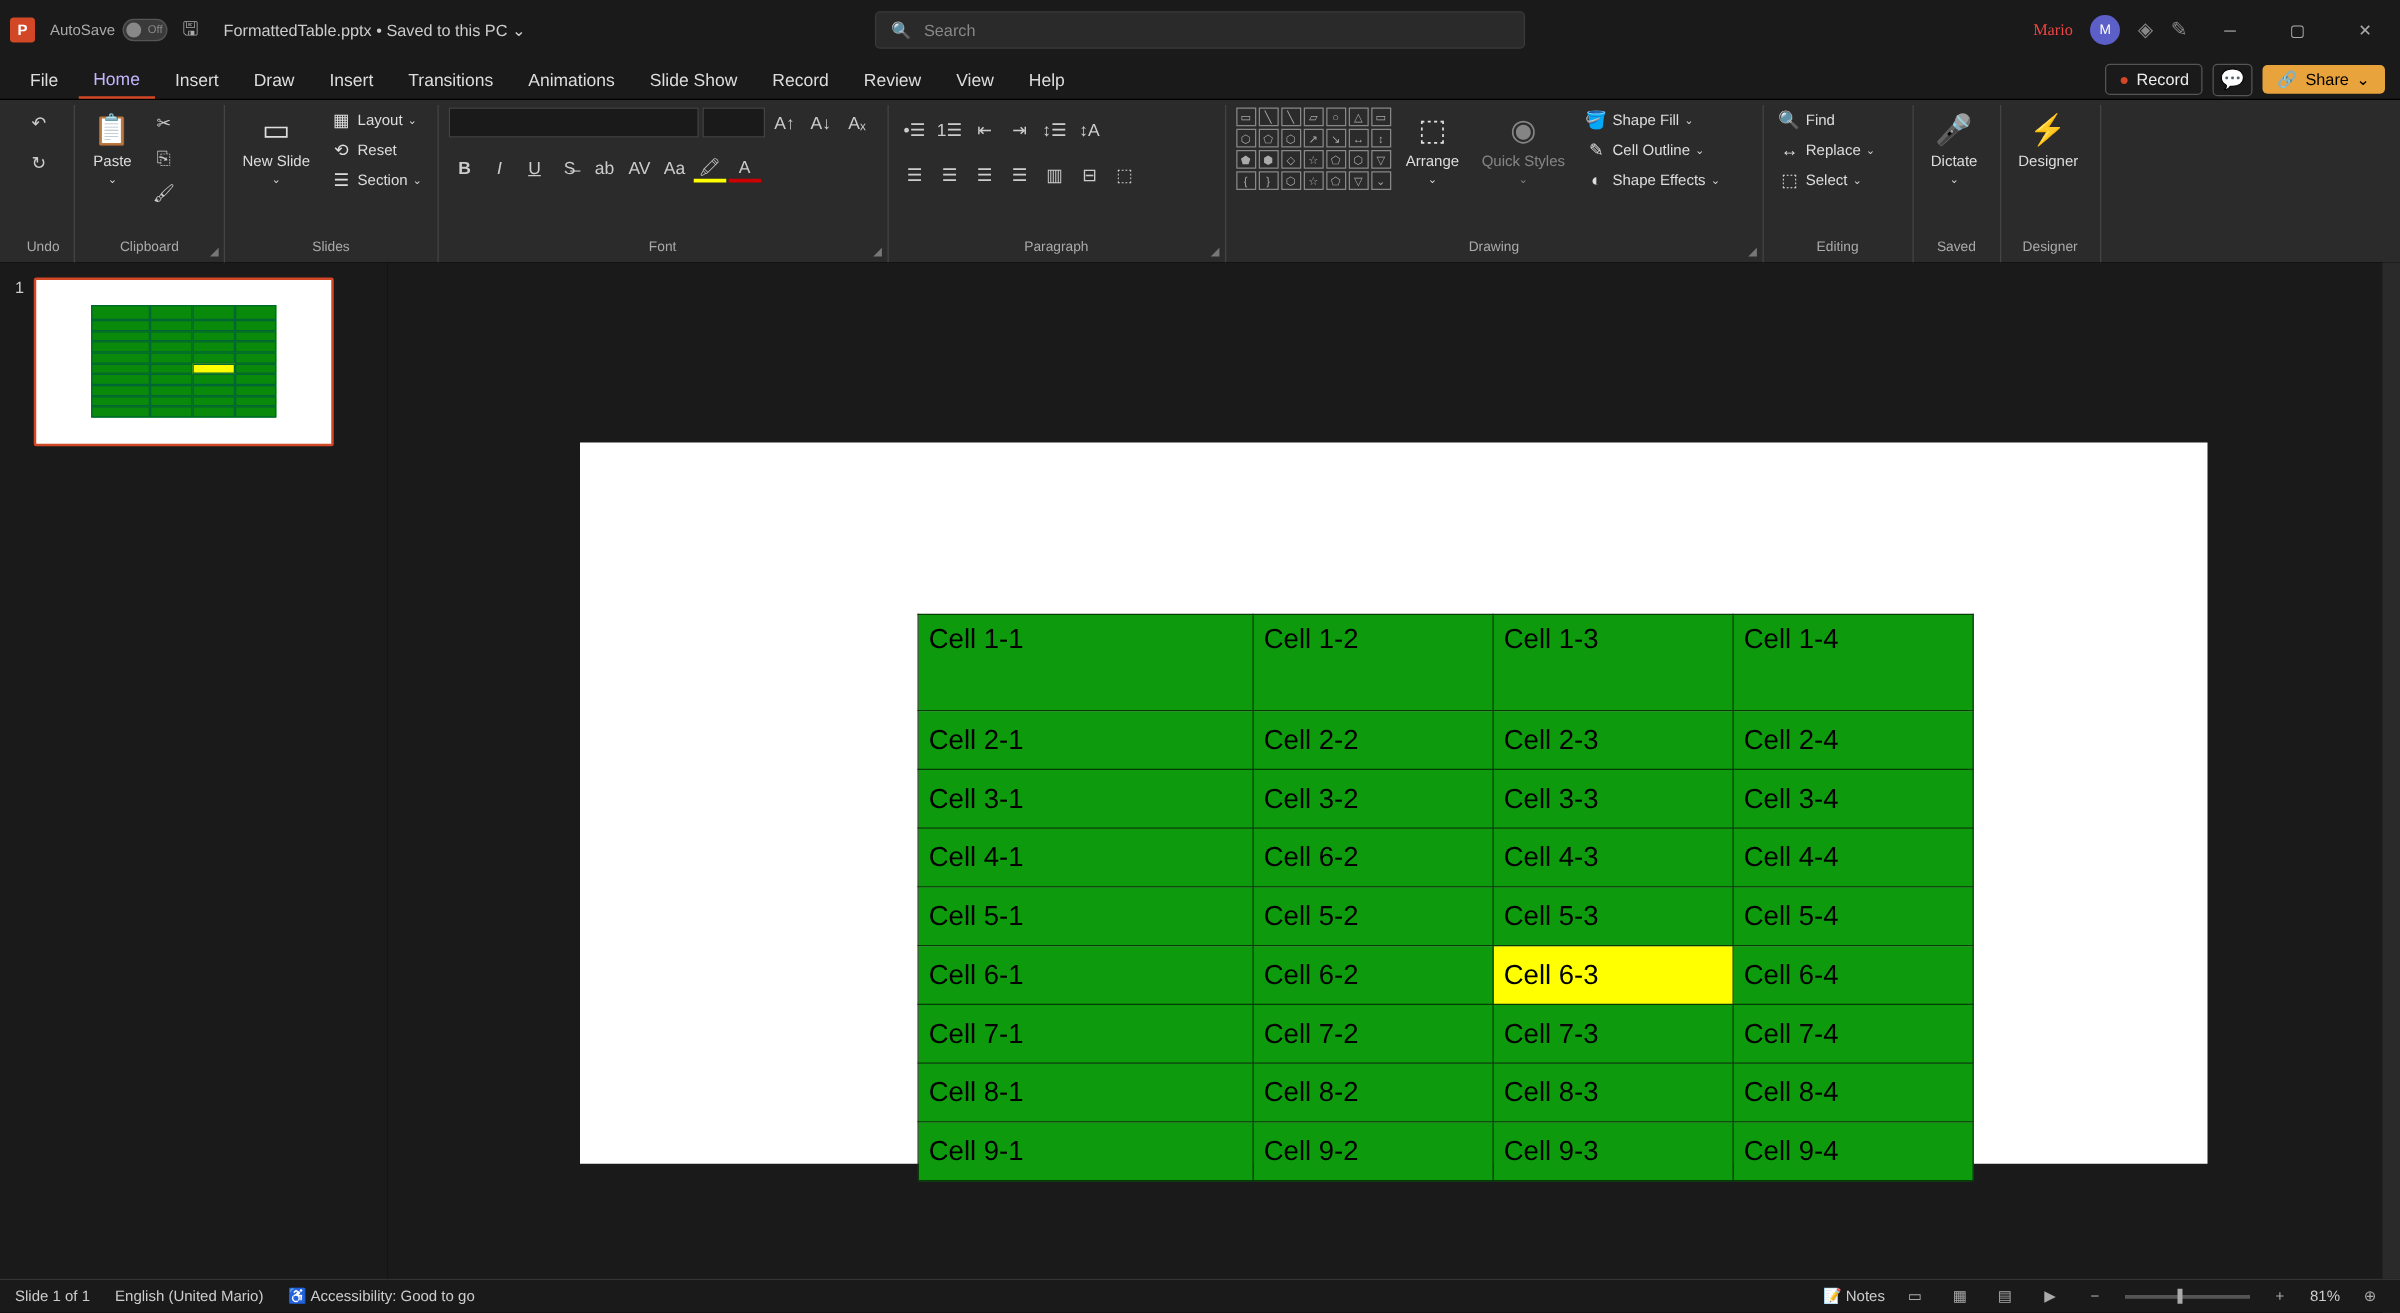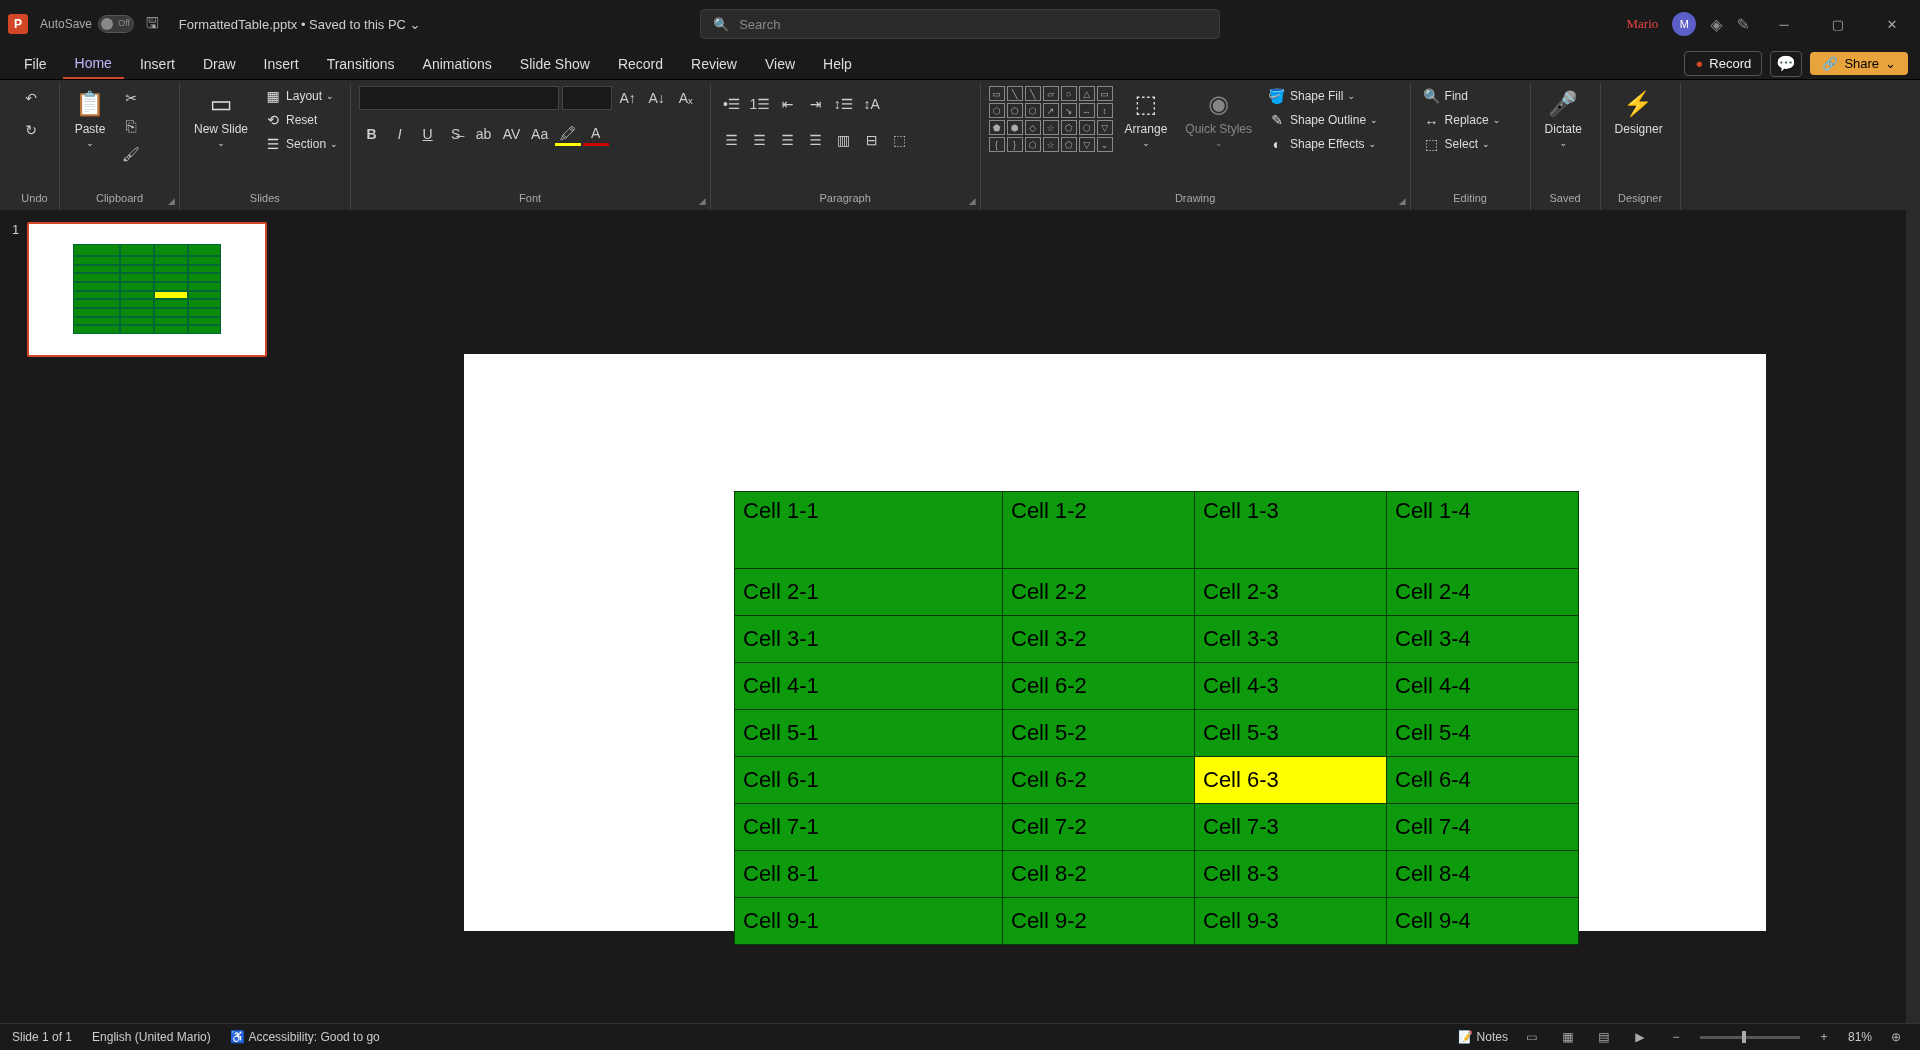--- a/index.html
+++ b/index.html
@@ -288,21 +288,21 @@
           <span style="font-size:9px">⌄</span>
       </div>
       <div class="small-btn-col">
         <div class="small-btn">
             <span class="small-icon">🪣</span>
             <span>Shape Fill</span>
             <span style="font-size:9px">⌄</span>
           </div>
         <div class="small-btn">
             <span class="small-icon">✎</span>
-            <span>Shape Outline</span>
+            <span>Cell Outline</span>
             <span style="font-size:9px">⌄</span>
           </div>
         <div class="small-btn">
             <span class="small-icon">◐</span>
             <span>Shape Effects</span>
             <span style="font-size:9px">⌄</span>
           </div>
       </div>
     </div>
     <div class="group-label">Drawing</div>

